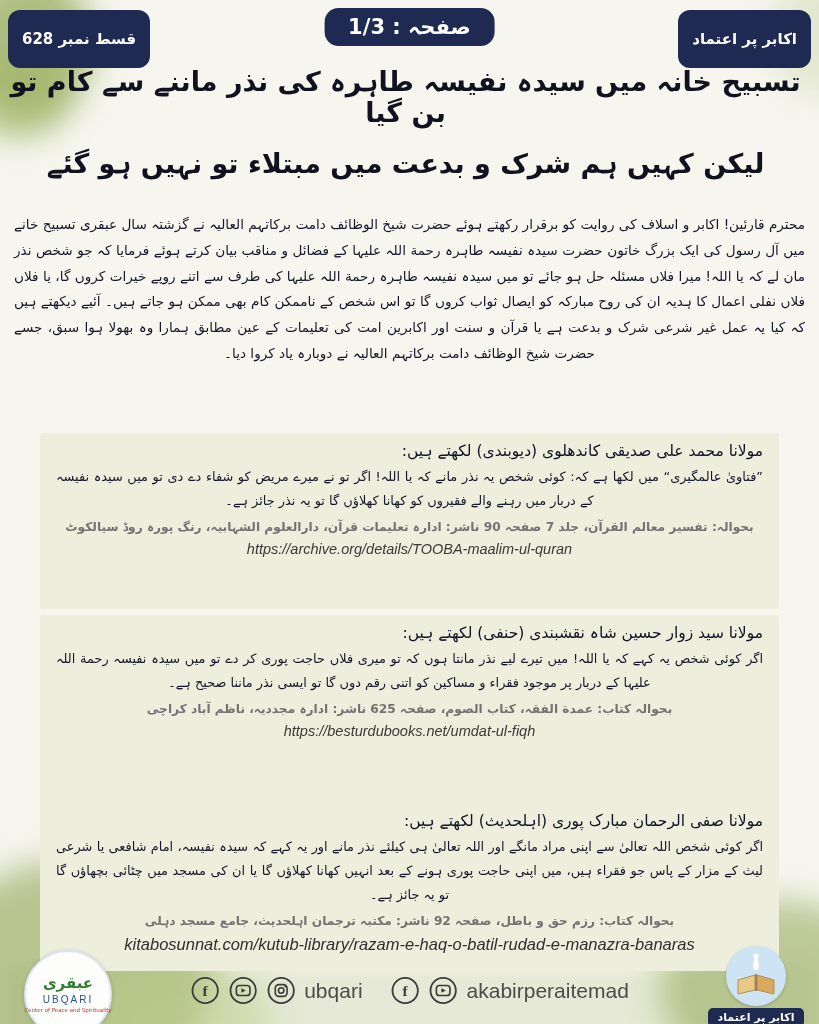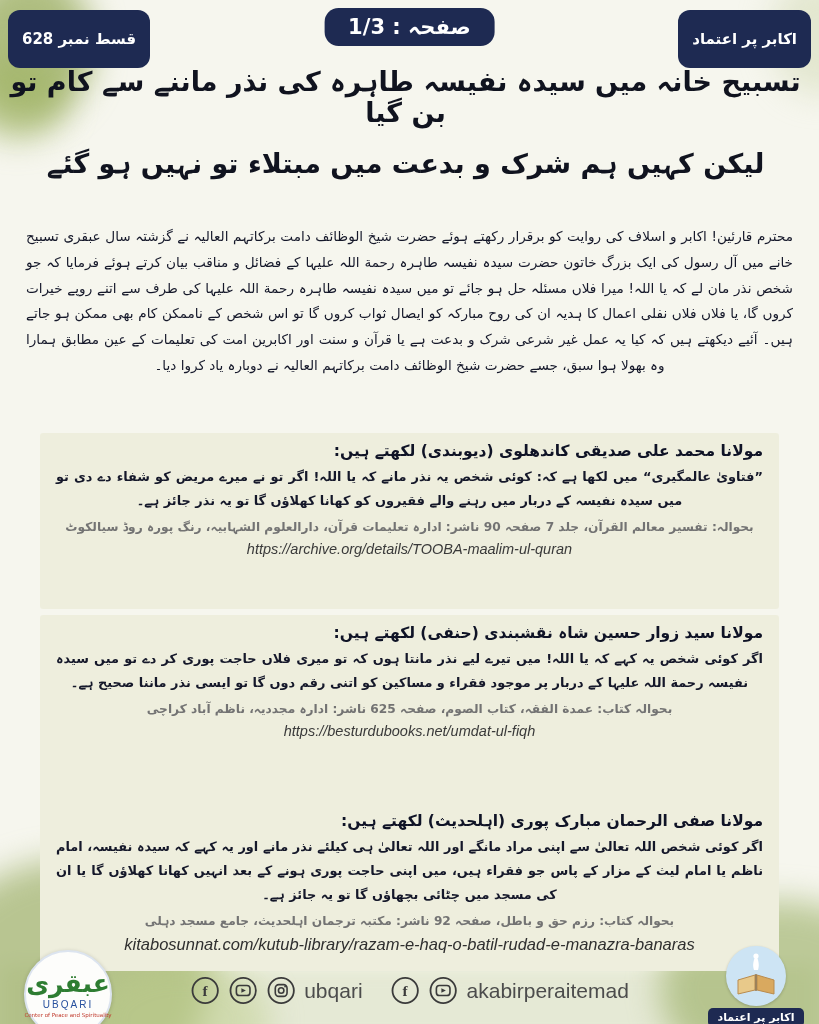--- a/index.html
+++ b/index.html
@@ -25,38 +25,38 @@
   .title{position:absolute; top:64px; left:0; right:8px; text-align:center; z-index:1; direction:rtl;}
   .title .line{
     display:flex; align-items:center; justify-content:center; height:66px;
     font-size:27px; font-weight:bold; color:#10131f; letter-spacing:0;
   }
 
   
   .intro{
     position:absolute; top:212px; left:14px; right:14px; z-index:1;
     direction:rtl; text-align:justify; text-align-last:center;
-    font-size:13.6px; line-height:1.9; color:#15182a; margin:12px;
+    font-size:13.6px; line-height:1.9; color:#15182a; margin:0;
   }
 
   
   .box{
     position:absolute; left:40px; width:739px; background:#eeeedd;
     border-radius:3px; z-index:1; box-sizing:border-box;
     padding:9px 16px 6px; display:flex; flex-direction:column; gap:5px;
   }
   .box1{top:433px; height:176px;}
   .box2{top:615px; height:194px;}
   .box3{top:803px; height:168px;}
   .sec-heading{
-    direction:rtl; text-align:right; font-weight:bold; font-size:15.5px; color:#0f1326;
+    direction:rtl; text-align:right; font-weight:normal; font-size:15.5px; color:#0f1326;
   }
   .sec-body{
     direction:rtl; text-align:justify; text-align-last:center;
-    font-size:12.9px; line-height:1.85; color:#15182a;font-weight:bold;
+    font-size:12.9px; line-height:1.85; color:#15182a;
   }
   .sec-ref{
     direction:rtl; text-align:center; font-weight:bold; font-size:12.2px; color:#737373; margin-top:2px;
   }
   .sec-url{
     text-align:center; font-family:"Liberation Sans", sans-serif;
     font-size:14.5px; color:#3a3a3a; text-decoration:none; display:block; margin-top:2px;font-style:italic;
   }
   .box3 .sec-url{font-size:16.5px; color:#2f2f2f;}
 
@@ -70,21 +70,21 @@
   }
   .sicon{width:29px; height:29px; display:block;}
   .icon-gap{width:10px;}
 
   .logo-left{
     position:absolute; left:24px; top:950px; width:84px; height:84px; z-index:2;
     background:#fdfdfb; border-radius:50%; border:2px solid #dce4ef;
     box-shadow:0 1px 4px rgba(0,0,0,.18);
     display:flex; flex-direction:column; align-items:center; justify-content:center; gap:0;
   }
-  .logo-left .urdu{color:#2e7d32; font-weight:bold; font-size:25px; line-height:1;}
+  .logo-left .urdu{color:#2e7d32; font-weight:bold; font-size:15px; line-height:1;}
   .logo-left .latin{color:#27509e; font-size:10px; letter-spacing:2px; font-family:"Liberation Sans",sans-serif; margin-top:3px;}
   .logo-left .tag{color:#c0392b; font-size:5.5px; margin-top:2px; white-space:nowrap;}
 
   .logo-right{
     position:absolute; right:12px; top:946px; width:102px; z-index:2; text-align:center;
   }
   .logo-right .circ{
     width:60px; height:60px; border-radius:50%; background:#cde4f4; margin:0 auto;
     display:flex; align-items:center; justify-content:center;
     box-shadow:0 1px 3px rgba(0,0,0,.2);
@@ -128,21 +128,21 @@
 
   <section class="box box2">
     <div class="sec-heading">مولانا سید زوار حسین شاہ نقشبندی (حنفی) لکھتے ہیں:</div>
     <div class="sec-body">اگر کوئی شخص یہ کہے کہ یا اللہ! میں تیرے لیے نذر مانتا ہوں کہ تو میری فلاں حاجت پوری کر دے تو میں سیدہ نفیسہ رحمة اللہ علیہا کے دربار پر موجود فقراء و مساکین کو اتنی رقم دوں گا تو ایسی نذر ماننا صحیح ہے۔</div>
     <div class="sec-ref">بحوالہ کتاب: عمدة الفقہ، کتاب الصوم، صفحہ 625 ناشر: ادارہ مجددیہ، ناظم آباد کراچی</div>
     <a class="sec-url" href="#">https://besturdubooks.net/umdat-ul-fiqh</a>
   </section>
 
   <section class="box box3">
     <div class="sec-heading">مولانا صفی الرحمان مبارک پوری (اہلحدیث) لکھتے ہیں:</div>
-    <div class="sec-body">اگر کوئی شخص اللہ تعالیٰ سے اپنی مراد مانگے اور اللہ تعالیٰ ہی کیلئے نذر مانے اور یہ کہے کہ سیدہ نفیسہ، امام ناظم یا امام لیث کے مزار کے پاس جو فقراء ہیں، میں اپنی حاجت پوری ہونے کے بعد انہیں کھانا کھلاؤں گا یا ان کی مسجد میں چٹائی بچھاؤں گا تو یہ جائز ہے۔</div>
+    <div class="sec-body">اگر کوئی شخص اللہ تعالیٰ سے اپنی مراد مانگے اور اللہ تعالیٰ ہی کیلئے نذر مانے اور یہ کہے کہ سیدہ نفیسہ، امام شافعی یا شرعی لیث کے مزار کے پاس جو فقراء ہیں، میں اپنی حاجت پوری ہونے کے بعد انہیں کھانا کھلاؤں گا یا ان کی مسجد میں چٹائی بچھاؤں گا تو یہ جائز ہے۔</div>
     <div class="sec-ref">بحوالہ کتاب: رزم حق و باطل، صفحہ 92 ناشر: مکتبہ ترجمان اہلحدیث، جامع مسجد دہلی</div>
     <a class="sec-url" href="#">kitabosunnat.com/kutub-library/razam-e-haq-o-batil-rudad-e-manazra-banaras</a>
   </section>
 
   <div class="footer-row">
     <span>
       <svg class="sicon" viewBox="0 0 32 32">
           <circle cx="16" cy="16" r="14" fill="none" stroke="#3b3b3b" stroke-width="2"></circle>
           <text x="16" y="22.5" text-anchor="middle" font-size="17" font-family="Liberation Serif, serif" font-weight="bold" fill="#3b3b3b">f</text>
         </svg>

